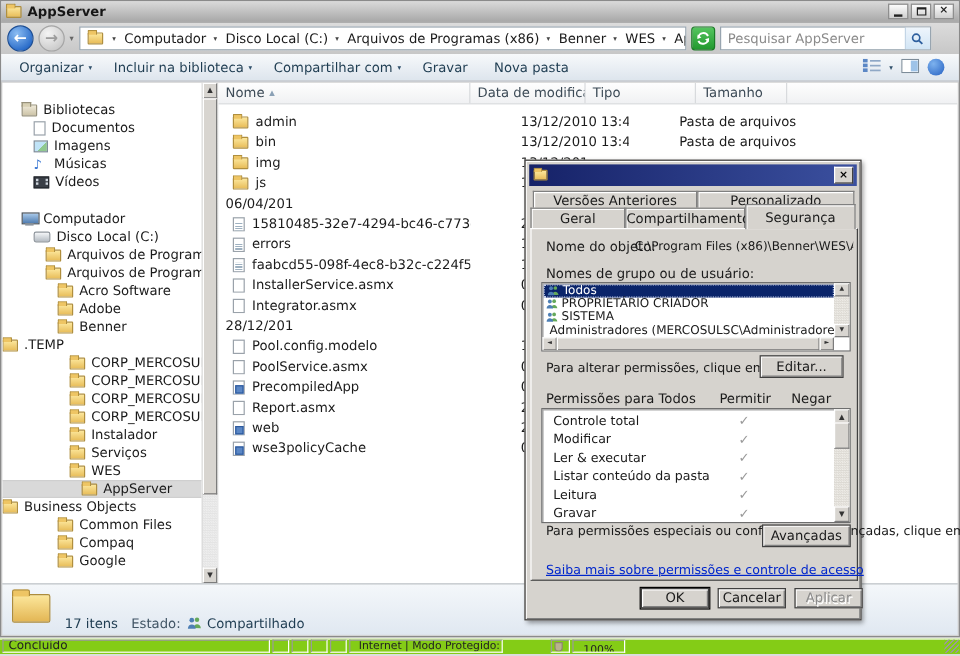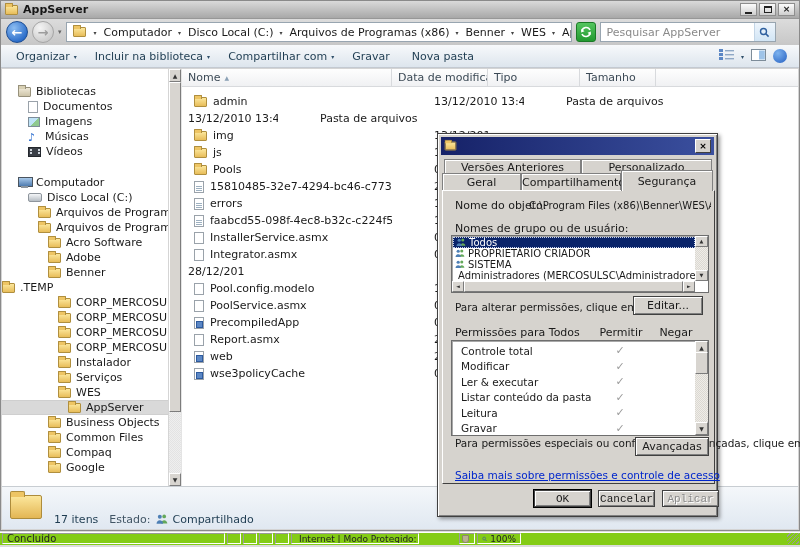--- a/index.html
+++ b/index.html
@@ -129,33 +129,33 @@
   .chk { width:58px; text-align:center; color:#9a9a9a; font-size:11px; }
   .pvsb { position:absolute; right:0; top:0; bottom:0; width:13px; background:repeating-conic-gradient(#efede8 0% 25%, #dbd8d2 0% 50%) 0 0/2px 2px; }
   .pvsb .sbb { width:13px; }
   .pvsb .sb-top { position:absolute; top:0; }
   .pvsb .sb-thumb { position:absolute; top:11px; left:0; width:13px; height:22px; background:#d8d5d0; border:1px solid; border-color:#fff #7c7c7c #7c7c7c #fff; }
   .pvsb .sb-bot { position:absolute; bottom:0; }
   .adv-hint { left:12px; top:247px; width:180px; font-size:10.5px; line-height:11px; white-space:normal; }
   .btn-adv { position:absolute; left:192px; top:246px; width:74px; height:19px; }
   .dlg-link { position:absolute; left:12px; top:278px; color:#0026cc; text-decoration:underline; font-size:10.5px; white-space:nowrap; }
   .dlg-buttons { position:absolute; left:96px; top:356px; display:flex; gap:7px; }
-  .dlg-buttons .cbtn { width:57px; height:17px;font-family:Liberation Mono, monospace; }
+  .dlg-buttons .cbtn { width:57px; height:17px; }
   .btn-ok { box-shadow:inset 1px 1px 0 #fff, inset -1px -1px 0 #808080, 0 0 0 1px #000; }
   .btn-apply { color:#8a8a8a; text-shadow:1px 1px 0 #fff; }
 
   
   .iebar { position:absolute; left:0; top:532px; width:800px; height:13px; background:#84cc16; border-top:1px solid #fff; display:flex; align-items:flex-start; font-size:10px; color:#222; }
   .iecell { height:11px; border:1px solid; border-color:#9a9a9a #fff #fff #9a9a9a; margin-left:2px; display:flex; align-items:center; gap:3px; padding:0 4px; overflow:hidden; white-space:nowrap; flex:0 0 auto; }
   .ie-done { width:223px; }
   .ie-small { width:14px; padding:0; }
   .ie-zone { width:128px; font-size:9px; }
   .ie-gap { width:38px; border:none; }
   .ie-ico { width:16px; padding:0 2px; }
-  .ie-zoom { width:44px; font-size:9px; }
+  .ie-zoom { width:44px; font-size:9px;flex-direction:column; }
   .ie-fill { flex:1; border:none; }
   .ie-grip { width:12px; height:11px; margin-right:1px; background:repeating-linear-gradient(135deg, transparent 0 2px, #9a9a9a 2px 3px); flex:0 0 auto; }
   .shield { width:7px; height:8px; background:#b9b28f; border:1px solid #8d876a; border-radius:0 0 3px 3px; }
 </style>
 </head>
 <body>
 
 <div class="stage">
 
   <div class="iebar">
@@ -380,21 +380,21 @@
             <span>Serviços</span>
           </div>
           <div class="tree-row" style="padding-left: 56px;">
             <span class="ic ic-folder"></span>
             <span>WES</span>
           </div>
           <div class="tree-row selected" style="padding-left: 66px;">
             <span class="ic ic-folder"></span>
             <span>AppServer</span>
           </div>
-          <div class="tree-row" style="padding-left: 46px;">
+          <div class="tree-row" style="">
             <span class="ic ic-folder"></span>
             <span>Business Objects</span>
           </div>
           <div class="tree-row" style="padding-left: 46px;">
             <span class="ic ic-folder"></span>
             <span>Common Files</span>
           </div>
           <div class="tree-row" style="padding-left: 46px;">
             <span class="ic ic-folder"></span>
             <span>Compaq</span>
@@ -431,44 +431,44 @@
 
         <div class="frow">
               <span class="fcell-name">
                 <span class="ic ic-folder"></span>
                 <span>admin</span>
               </span>
               <span class="fcell-date">13/12/2010 13:46</span>
               <span class="fcell-type">Pasta de arquivos</span>
             </div>
             <div class="frow">
+              <span class="fcell-name">
+                <span class="ic ic-folder"></span>
+                <span>bin</span>
+              </span>
               <span class="fcell-date">13/12/2010 13:46</span>
               <span class="fcell-type">Pasta de arquivos</span>
             </div>
             <div class="frow">
               <span class="fcell-name">
                 <span class="ic ic-folder"></span>
                 <span>img</span>
               </span>
               <span class="fcell-date">13/12/201</span>
               <span class="fcell-type"></span>
             </div>
             <div class="frow">
               <span class="fcell-name">
                 <span class="ic ic-folder"></span>
                 <span>js</span>
               </span>
               <span class="fcell-date">13/12/201</span>
               <span class="fcell-type"></span>
             </div>
             <div class="frow">
-              <span class="fcell-name">
-                <span class="ic ic-folder"></span>
-                <span>Pools</span>
-              </span>
               <span class="fcell-date">06/04/201</span>
               <span class="fcell-type"></span>
             </div>
             <div class="frow">
               <span class="fcell-name">
                 <span class="ic ic-textdoc"></span>
                 <span>15810485-32e7-4294-bc46-c773e452f180er...</span>
               </span>
               <span class="fcell-date">27/12/201</span>
               <span class="fcell-type"></span>

